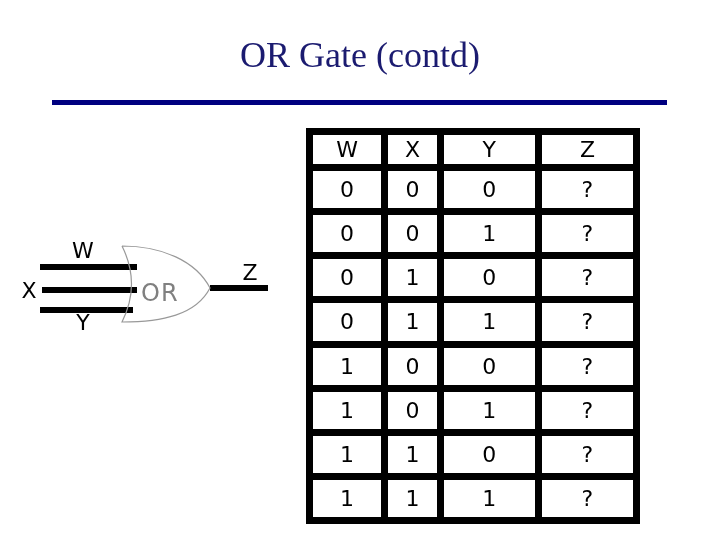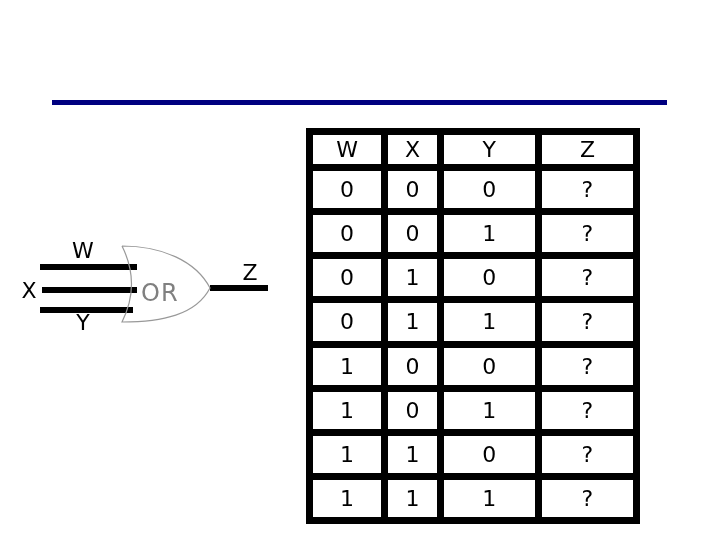--- a/index.html
+++ b/index.html
@@ -88,20 +88,21 @@
   col.c-w { width: 23%; }
   col.c-x { width: 17%; }
   col.c-y { width: 30%; }
   col.c-z { width: 30%; }
 </style>
 </head>
 <body>
 
 <div class="slide">
 
+  <h1 class="slide-title">OR Gate (contd)</h1>
 
   <div class="title-rule"></div>
 
   <svg class="gate-diagram" viewBox="0 0 290 110" width="290" height="110">
 
     <line class="wire" x1="40" y1="37" x2="137" y2="37"></line>
     <line class="wire" x1="42" y1="60" x2="137" y2="60"></line>
     <line class="wire" x1="40" y1="80" x2="133" y2="80"></line>
 
     <line class="wire" x1="210" y1="58" x2="268" y2="58"></line>

